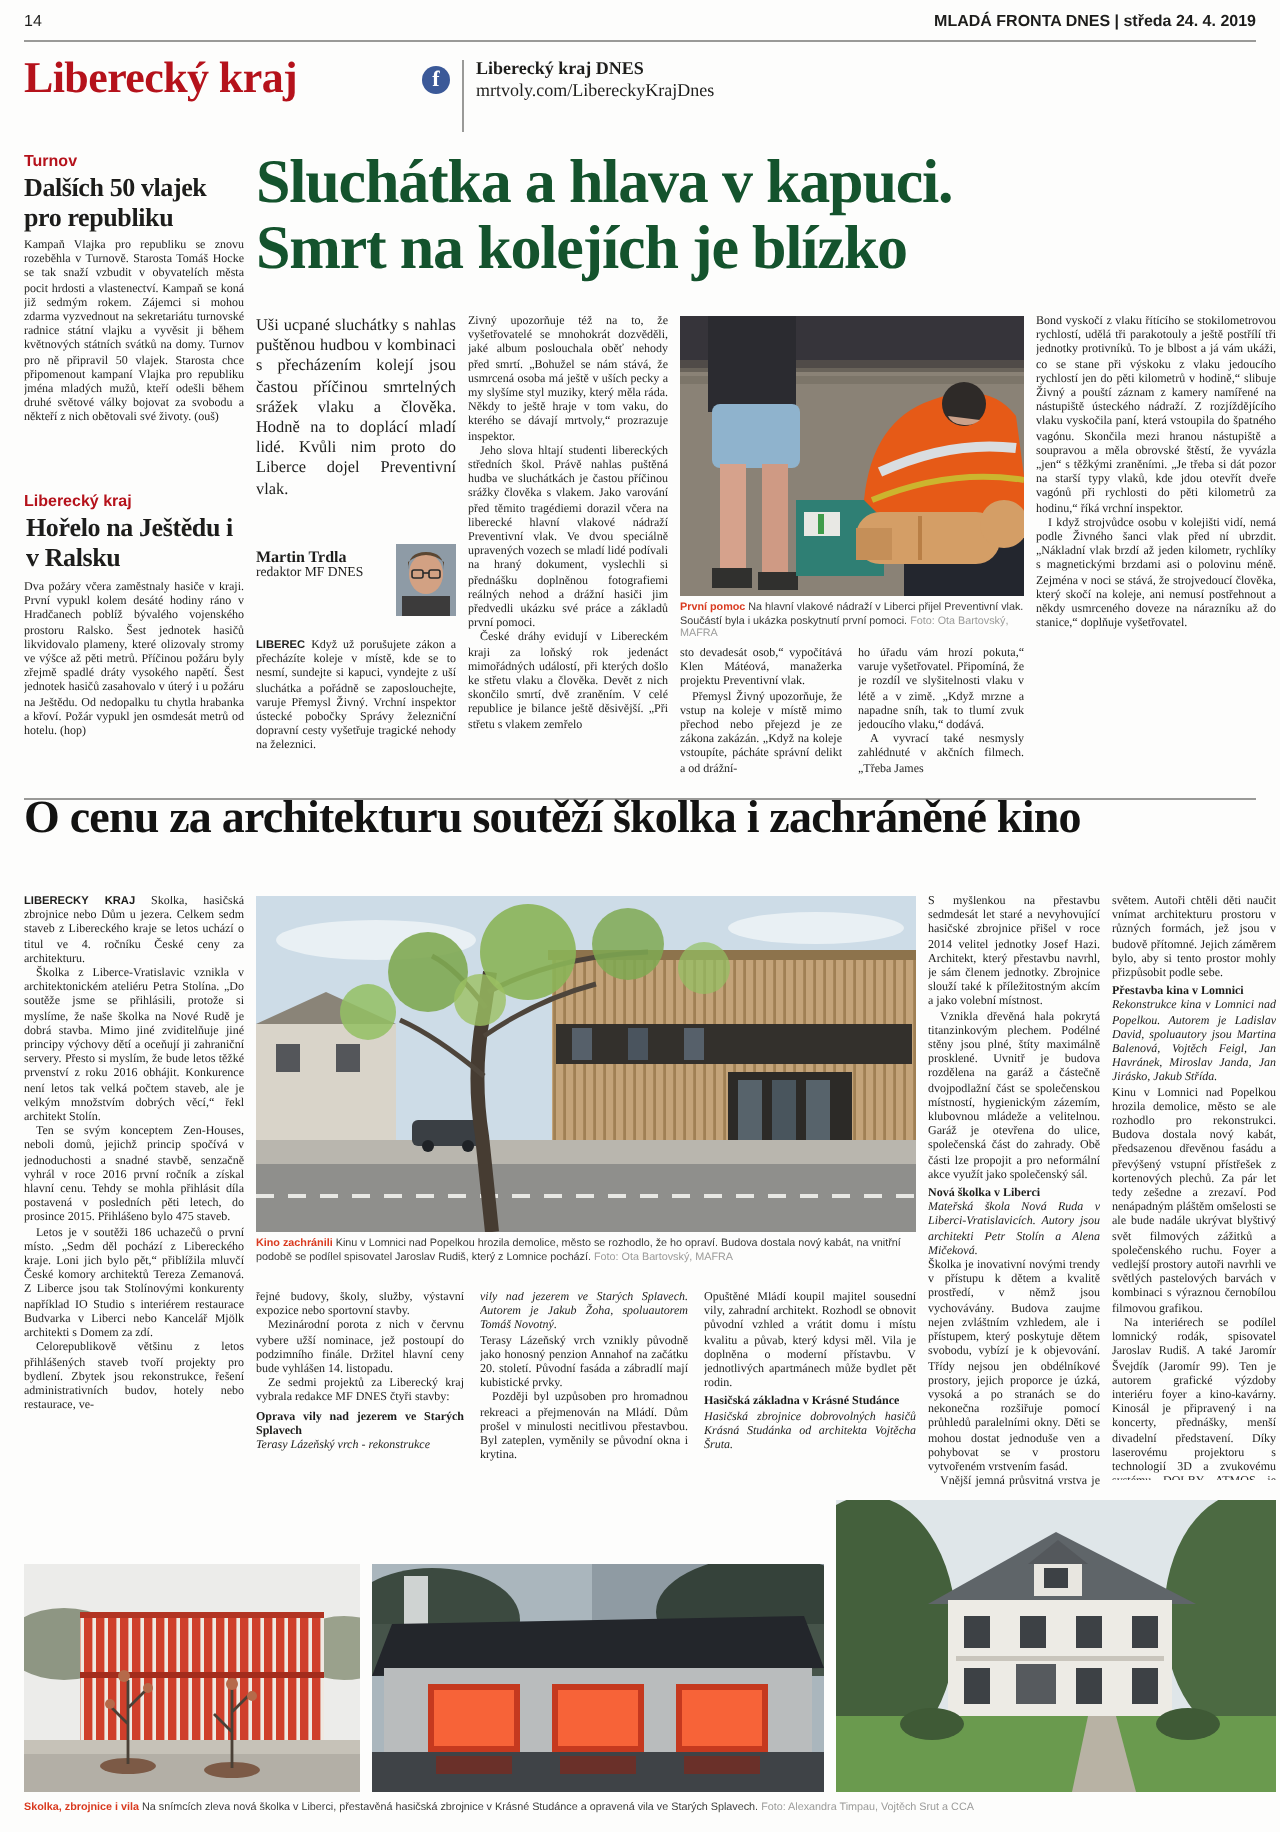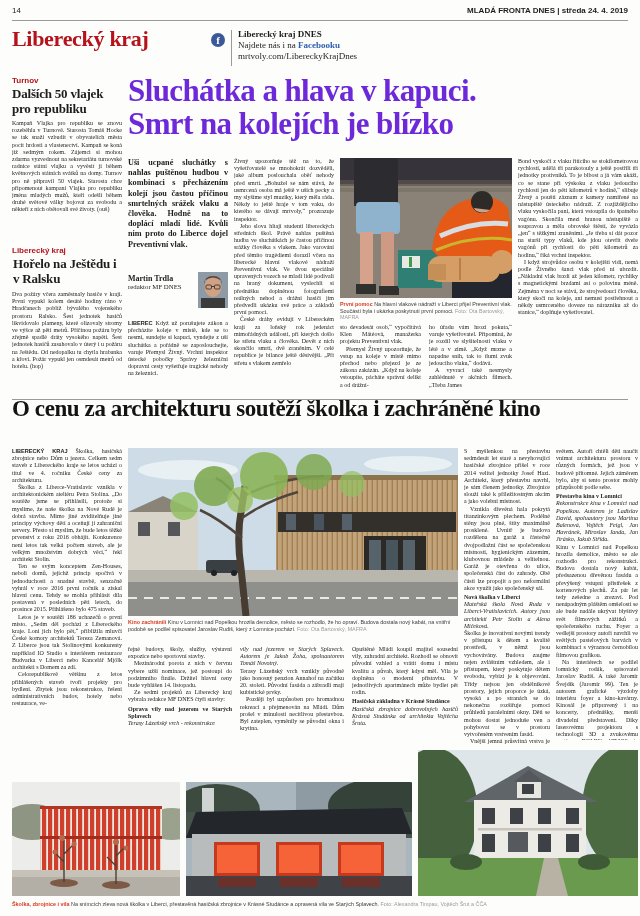--- a/index.html
+++ b/index.html
@@ -22,43 +22,42 @@
   .brief-head{font-weight:bold;font-size:13px;line-height:14.5px;letter-spacing:-0.2px;}
   
   .news{font-size:6px;line-height:7.2px;text-align:justify;overflow:hidden;}
   .news p{margin:0;}
   .blk-p + .blk-p{text-indent:6px;}
   .blk-credit + .blk-p{text-indent:0;}
   .blk-subhead{font-weight:bold;margin-top:2px !important;}
   .blk-credit{font-style:italic;}
   .dateline{font-family:"Liberation Sans","DejaVu Sans",sans-serif;font-weight:bold;font-size:5.6px;}
   
-  .h1{font-weight:bold;font-size:31px;line-height:33px;letter-spacing:-0.6px;color:#6d28d9;}
+  .h1{font-weight:bold;font-size:31px;line-height:33px;letter-spacing:-0.6px;color:#14532d;}
   .h2{font-weight:bold;font-size:23px;letter-spacing:-0.4px;color:#131312;}
-  .lede{font-weight:bold;font-size:8.2px;line-height:10.2px;text-align:justify;overflow:hidden;}
+  .lede{font-weight:normal;font-size:8.2px;line-height:10.2px;text-align:justify;overflow:hidden;}
   .by-name{font-weight:bold;font-size:8px;}
   .by-role{font-size:6.8px;}
   .caption{font-family:"Liberation Sans","DejaVu Sans",sans-serif;font-size:5.4px;line-height:6.6px;color:#3a3a38;text-align:left;}
   .cap-lead{color:#d93a1f;font-weight:bold;}
   .cap-credit{color:#9b9b99;}
   .photo{display:block;}
 </style>
 </head>
 <body>
 
 <div class="a pagenum" style="left:12px;top:6px;">14</div>
 <div class="a edition" style="right:12px;top:6px;width:300px;">MLADÁ FRONTA DNES | středa 24. 4. 2019</div>
 <div class="a rule" style="left:12px;top:20px;width:616px;"></div>
 
 <div class="a section-title" style="left:12px;top:26px;">Liberecký kraj</div>
 <div class="a fb-circle" style="left:211px;top:33px;">f</div>
 <div class="a vrule" style="left:231px;top:30px;height:36px;"></div>
 <div class="a" style="left:238px;top:29px;width:220px;">
   <div class="fbt1">Liberecký kraj DNES</div>
-  <div class="fbt2"><span>Najdete nás i na </span><span class="fb-link">Facebooku</span></div>
   <div class="fbt2">mrtvoly.com/LibereckyKrajDnes</div>
 </div>
 
 <div class="a brief-label" style="left:12px;top:76px;">Turnov</div>
 <div class="a brief-head" style="left:12px;top:87px;width:110px;">Dalších 50 vlajek pro republiku</div>
 <div class="a news" style="left:12px;top:120px;width:110px;height:112px;">
     <p class="blk-p">Kampaň Vlajka pro republiku se znovu rozeběhla v Turnově. Starosta Tomáš Hocke se tak snaží vzbudit v obyvatelích města pocit hrdosti a vlastenectví. Kampaň se koná již sedmým rokem. Zájemci si mohou zdarma vyzvednout na sekretariátu turnovské radnice státní vlajku a vyvěsit ji během květnových státních svátků na domy. Turnov pro ně připravil 50 vlajek. Starosta chce připomenout kampaní Vlajka pro republiku jména mladých mužů, kteří odešli během druhé světové války bojovat za svobodu a někteří z nich obětovali své životy. (ouš)</p>
   </div>
 
 <div class="a brief-label" style="left:12px;top:246px;">Liberecký kraj</div>

